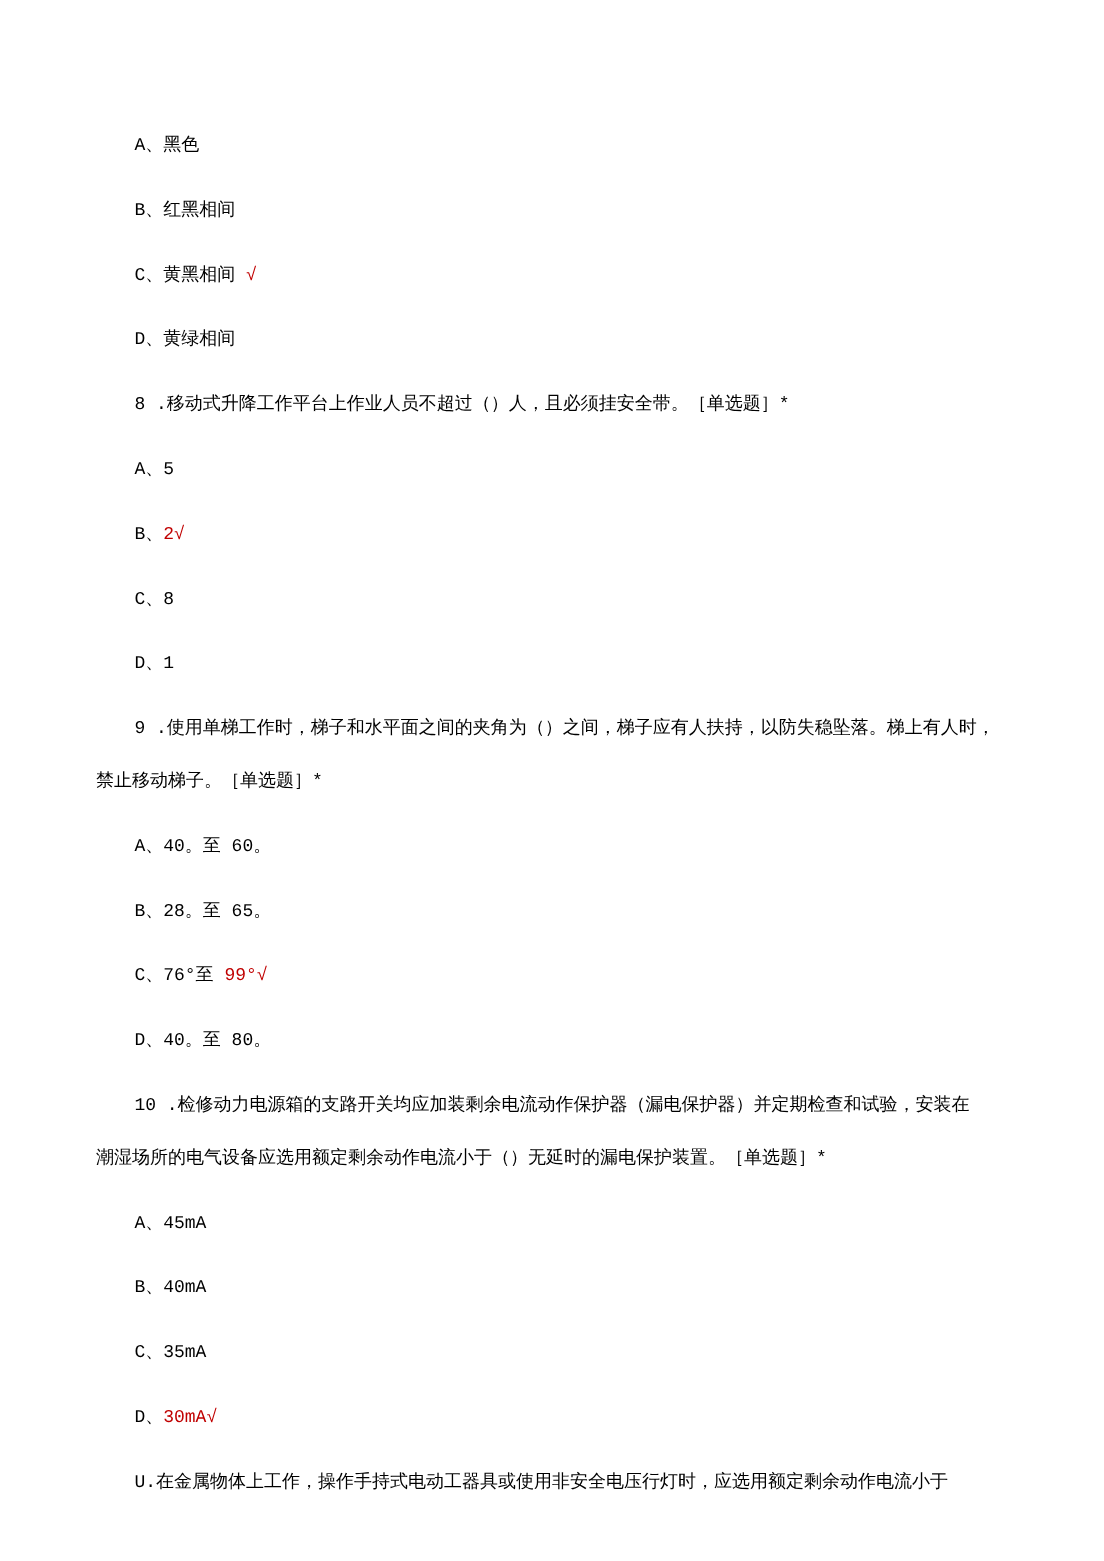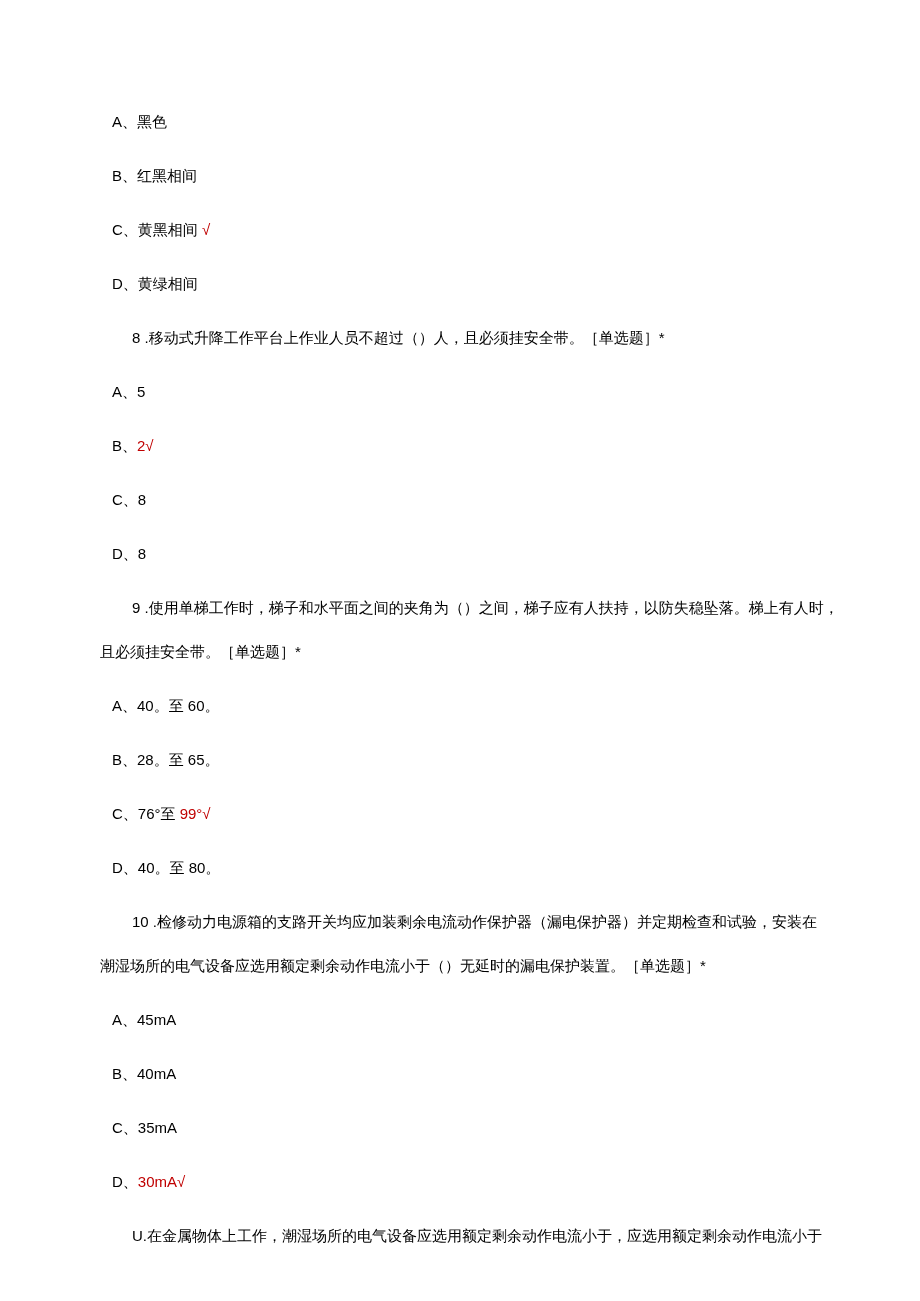--- a/index.html
+++ b/index.html
@@ -1,37 +1,37 @@
 <!DOCTYPE html>
 <html><head>
   <meta charset="utf-8">
   <style>
     * {
       margin: 0;
       padding: 0;
       box-sizing: border-box;
+      font-family: Liberation Mono, monospace;
     }
     body {
       width: 920px;
       min-height: 1301px;
       background: #ffffff;
       font-family: "Microsoft YaHei", "SimSun", sans-serif;
       font-size: 15px;
       color: #000000;
       padding: 110px 80px 40px 80px;
       line-height: 1.6;
     }
     .line {
       margin-bottom: 30px;
       text-indent: 32px;
     }
     .question {
       margin-bottom: 30px;
       text-indent: 32px;
-      margin-left: 20px;
     }
     .question.continuation {
       text-indent: 0;
       margin-top: -10px;
     }
     .correct {
       color: #c00000;
     }
   </style>
 </head>
@@ -39,29 +39,29 @@
 
 <div class="line"><span>A、黑色</span></div>
 <div class="line"><span>B、红黑相间</span></div>
 <div class="line"><span>C、黄黑相间 </span><span class="correct">√</span></div>
 <div class="line"><span>D、黄绿相间</span></div>
 
 <div class="question"><span>8  .移动式升降工作平台上作业人员不超过（）人，且必须挂安全带。［单选题］*</span></div>
 <div class="line"><span>A、5</span></div>
 <div class="line"><span>B、</span><span class="correct">2√</span></div>
 <div class="line"><span>C、8</span></div>
-<div class="line"><span>D、8</span></div>
+<div class="line"><span>D、1</span></div>
 
 <div class="question"><span>9  .使用单梯工作时，梯子和水平面之间的夹角为（）之间，梯子应有人扶持，以防失稳坠落。梯上有人时，</span></div>
-<div class="question continuation"><span>且必须挂安全带。［单选题］*</span></div>
+<div class="question continuation"><span>禁止移动梯子。［单选题］*</span></div>
 <div class="line"><span>A、40。至 60。</span></div>
 <div class="line"><span>B、28。至 65。</span></div>
 <div class="line"><span>C、76°至 </span><span class="correct">99°√</span></div>
 <div class="line"><span>D、40。至 80。</span></div>
 
 <div class="question"><span>10  .检修动力电源箱的支路开关均应加装剩余电流动作保护器（漏电保护器）并定期检查和试验，安装在</span></div>
 <div class="question continuation"><span>潮湿场所的电气设备应选用额定剩余动作电流小于（）无延时的漏电保护装置。［单选题］*</span></div>
 <div class="line"><span>A、45mA</span></div>
 <div class="line"><span>B、40mA</span></div>
 <div class="line"><span>C、35mA</span></div>
 <div class="line"><span>D、</span><span class="correct">30mA√</span></div>
 
-<div class="question"><span>U.在金属物体上工作，潮湿场所的电气设备应选用额定剩余动作电流小于，应选用额定剩余动作电流小于</span></div>
+<div class="question"><span>U.在金属物体上工作，操作手持式电动工器具或使用非安全电压行灯时，应选用额定剩余动作电流小于</span></div>
 
 </body></html>

